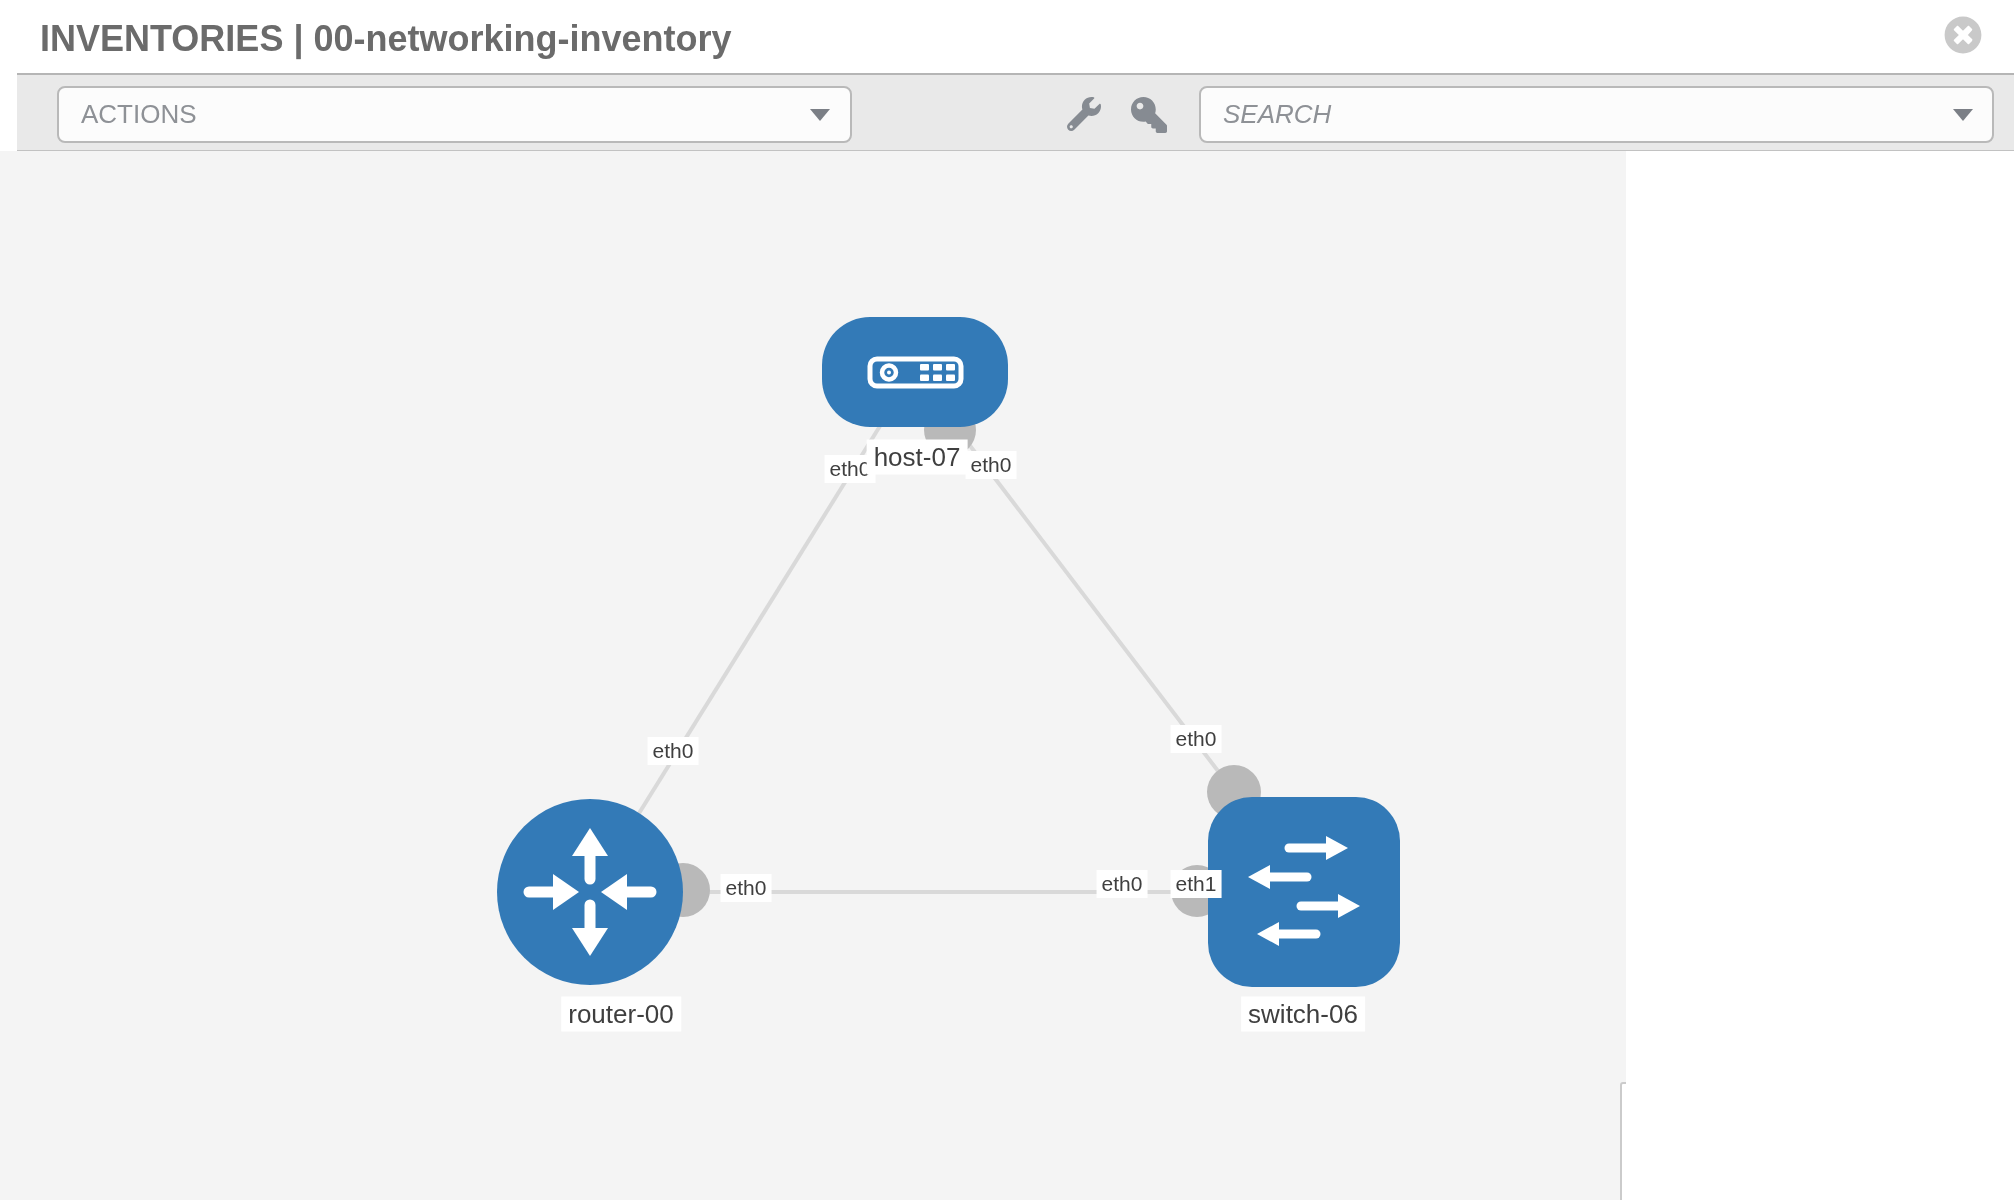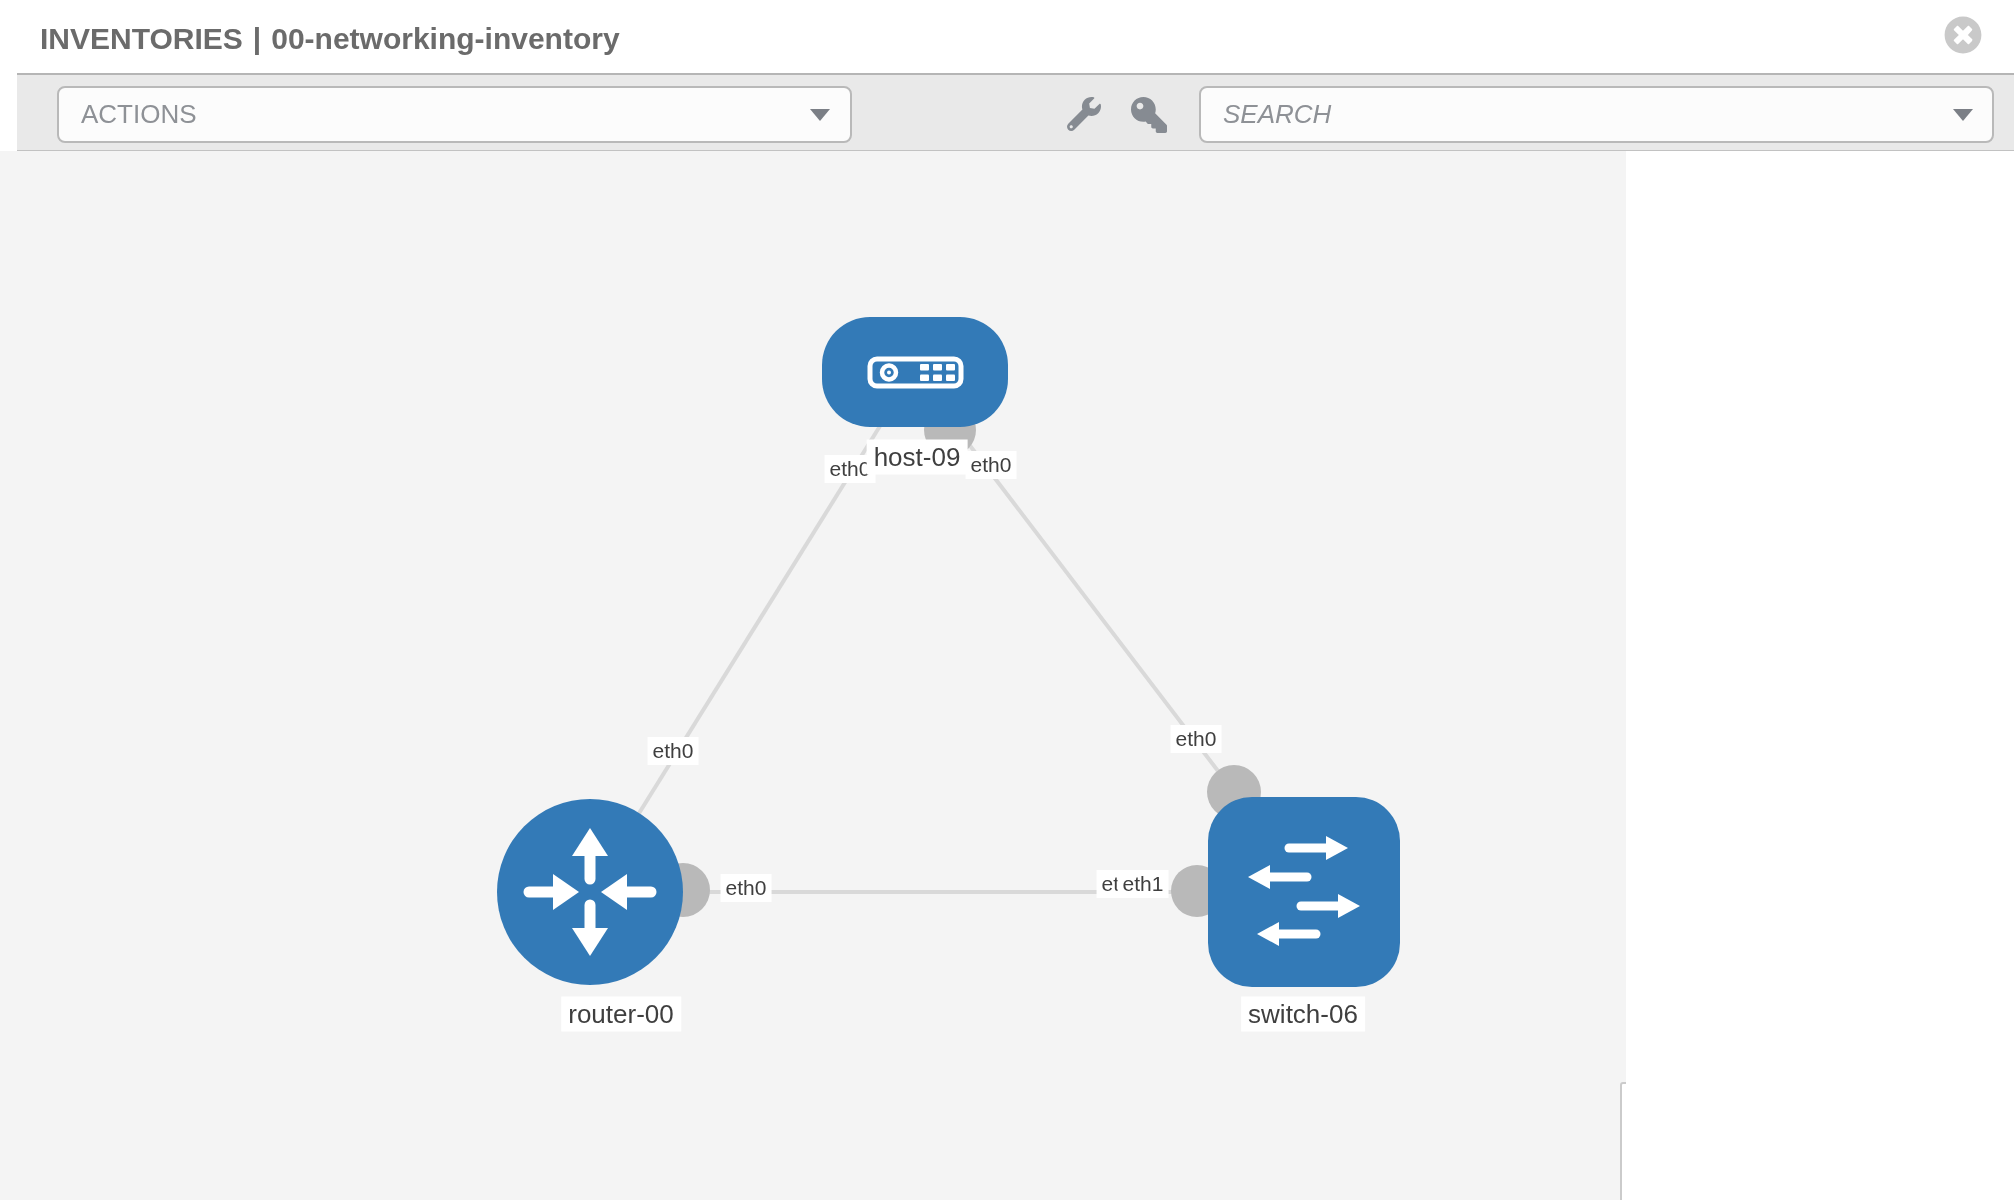--- a/index.html
+++ b/index.html
@@ -5,21 +5,21 @@
   html,body{margin:0;padding:0;}
   body{
     width:2014px;height:1200px;overflow:hidden;position:relative;
     background:#ffffff;font-family:"Liberation Sans",sans-serif;
     -webkit-font-smoothing:antialiased;
   }
   
   .header{position:absolute;left:0;top:0;width:2014px;height:73px;background:#ffffff;}
   .title{
     position:absolute;left:40px;top:0;height:73px;line-height:78px;
-    font-size:30px;font-weight:bold;color:#6b6b6b;white-space:nowrap;
+    font-size:36px;font-weight:bold;color:#6b6b6b;white-space:nowrap;
   }
   .title .sep{padding:0 10px;}
   .close-btn{position:absolute;left:1944px;top:16px;width:38px;height:38px;cursor:pointer;}
   
   .toolbar{
     position:absolute;left:17px;top:73px;width:2014px;height:78px;background:#e9e9e9;
     border-top:2px solid #b5b5b5;border-bottom:1px solid #c2c2c2;box-sizing:border-box;padding-left:44px;
   }
   .select{
     position:absolute;top:11px;height:57px;background:#fcfcfc;
@@ -171,23 +171,23 @@
       </g>
     </g>
   </svg>
 
   <div class="ilabel" style="left:850px;top:318px">eth0</div>
   <div class="ilabel" style="left:991px;top:314px">eth0</div>
   <div class="ilabel" style="left:673px;top:600px">eth0</div>
   <div class="ilabel" style="left:746px;top:737px">eth0</div>
   <div class="ilabel" style="left:1196px;top:588px">eth0</div>
   <div class="ilabel behind" style="left:1122px;top:733px">eth0</div>
-  <div class="ilabel front" style="left:1143px;top:733px">eth1</div>
-
-  <div class="nlabel front" style="left:917px;top:306px">host-09</div>
+  <div class="ilabel front" style="left:1196px;top:733px">eth1</div>
+
+  <div class="nlabel front" style="left:917px;top:306px">host-07</div>
   <div class="nlabel" style="left:621px;top:863px">router-00</div>
   <div class="nlabel" style="left:1303px;top:863px">switch-06</div>
 
   <div class="zoom-panel">
     <div class="zoom-value">130%</div>
     <div class="zoom-minus">
       <svg width="26" height="10" viewBox="0 0 26 10">
         <rect x="0" y="1" width="26" height="8" rx="2" fill="#868b92"></rect>
       </svg>
     </div>

